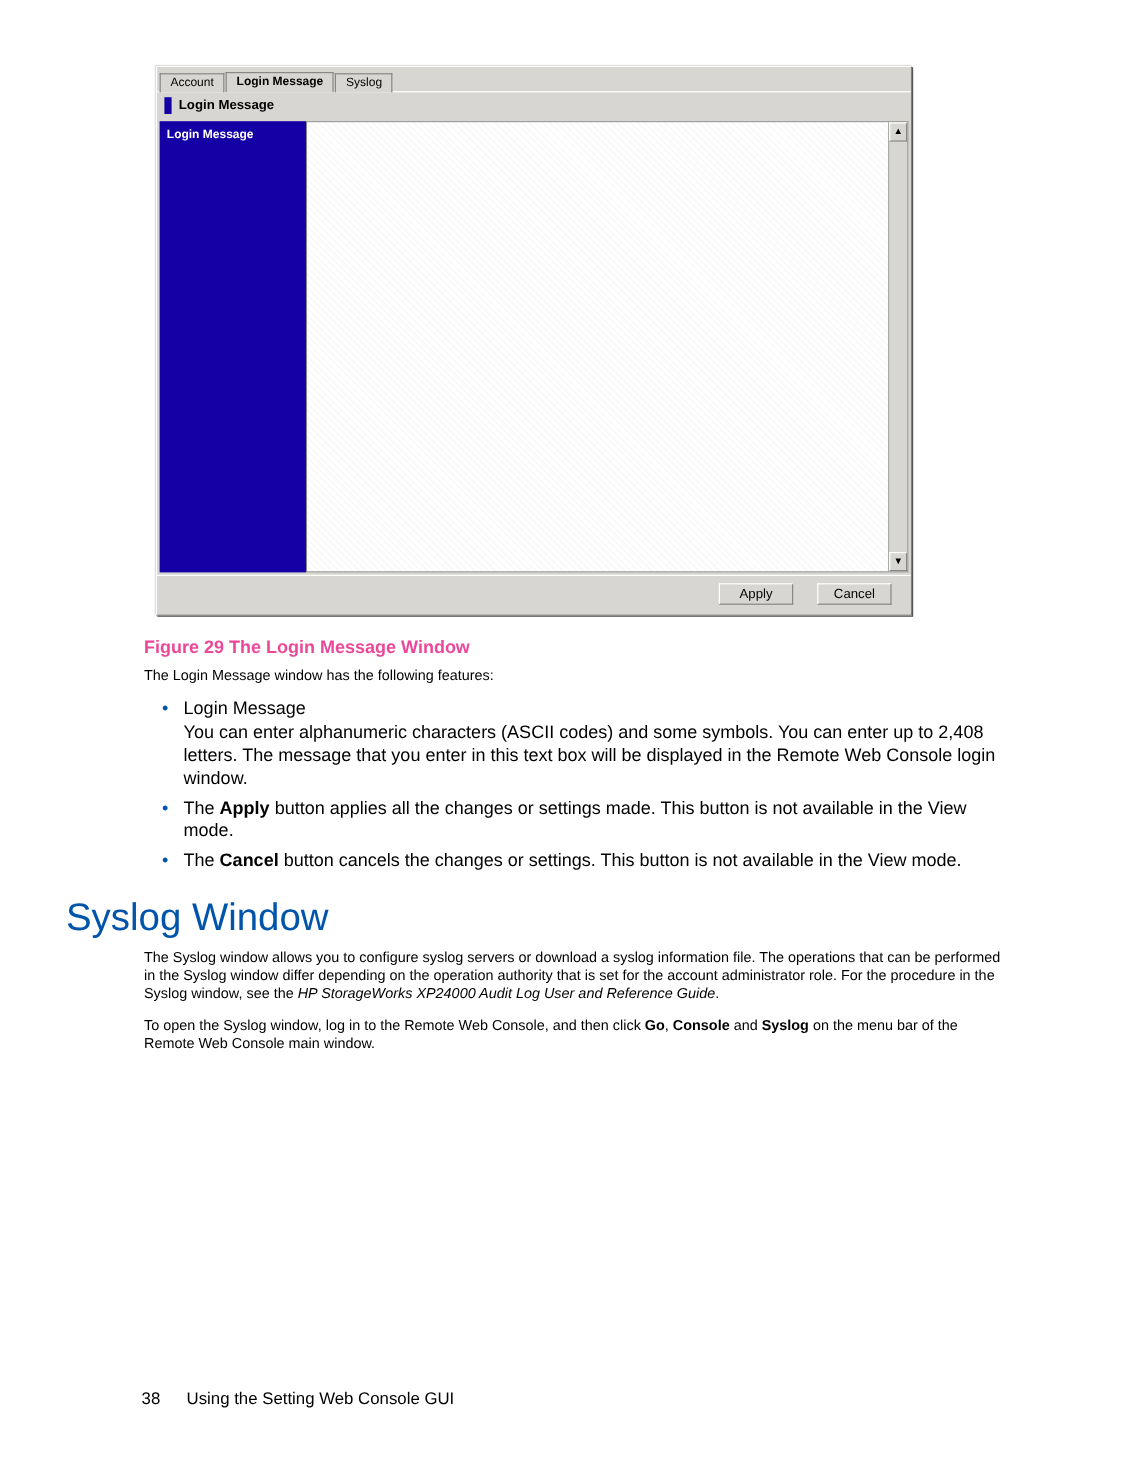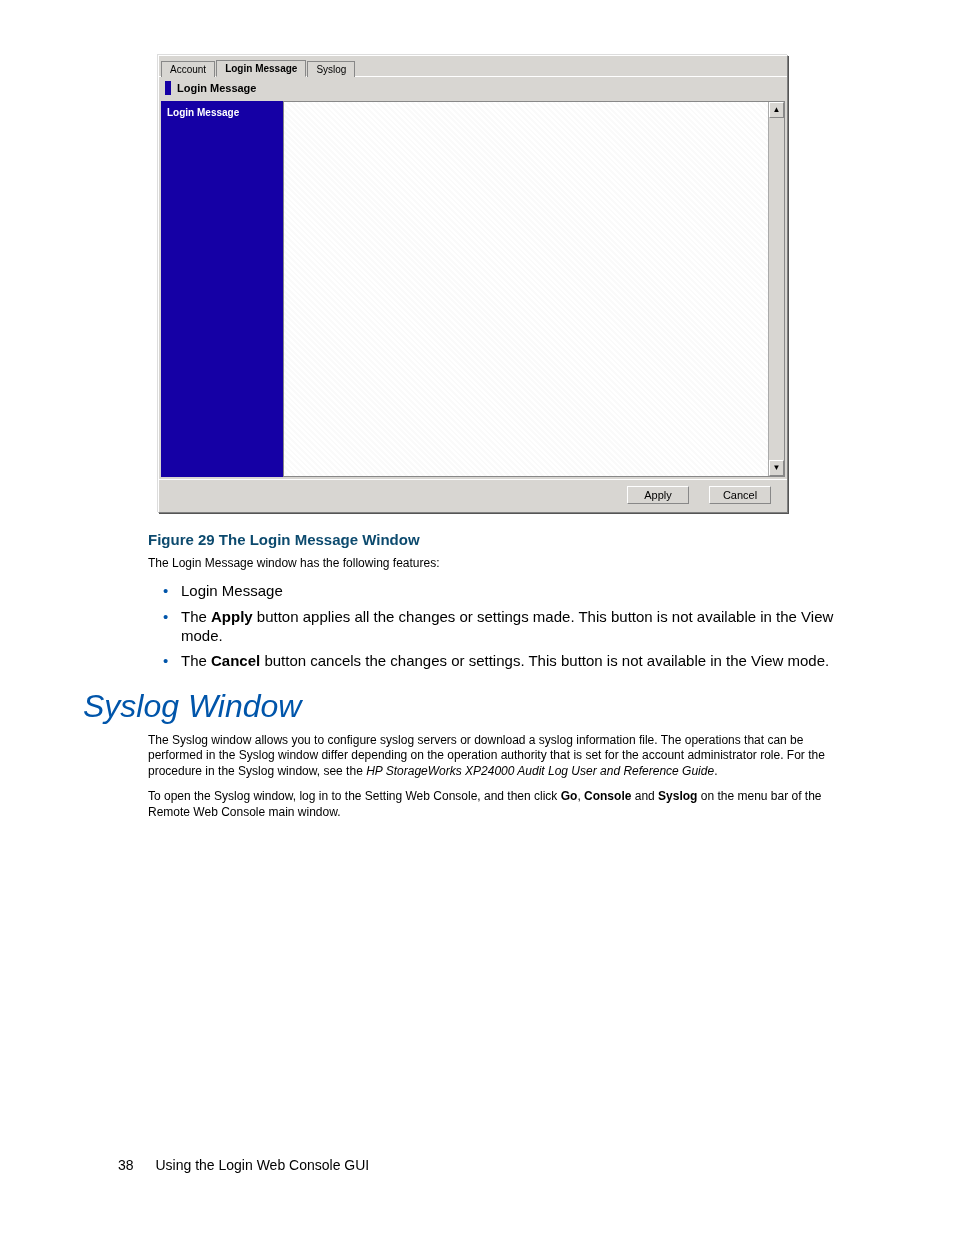--- a/index.html
+++ b/index.html
@@ -5,21 +5,21 @@
   * { box-sizing: border-box; margin: 0; padding: 0; }
   body {
     width: 954px;
     height: 1235px;
     background: #fff;
     font-family: Arial, Helvetica, sans-serif;
     color: #000;
     position: relative;
   }
   .page {
-    padding: 55px 100px 0 83px;
+    padding: 55px 100px 0 55px;
   }
 
   
   .app-window {
     margin-left: 75px;
     width: 630px;
     border: 1px solid #808080;
     border-top: 1px solid #fff;
     border-left: 1px solid #fff;
     box-shadow: 1px 1px 0 #555, -1px -1px 0 #ddd;
@@ -127,21 +127,21 @@
     text-align: center;
     background: #d8d6d2;
     border: 1px solid #888;
     border-top-color: #fff;
     border-left-color: #fff;
   }
 
   
   .figcap {
     margin: 18px 0 8px 65px;
-    color: #0c4a6e;
+    color: #ec4899;
     font-weight: bold;
     font-size: 15px;
     font-family: Arial, sans-serif;
   }
   .para {
     margin: 0 0 10px 65px;
     font-size: 12px;
     line-height: 1.28;
     max-width: 720px;
     font-family: Arial, sans-serif;
@@ -161,21 +161,20 @@
     left: 0;
     color: #0055aa;
     font-size: 15px;
   }
   h1.section {
     margin: 18px 0 8px 0;
     font-size: 32px;
     font-weight: normal;
     color: #0055aa;
     font-family: Arial, sans-serif;
-    font-style: italic;
   }
   .italic { font-style: italic; }
   .bold { font-weight: bold; }
   .bi { font-weight: bold; font-style: italic; }
 
   .footer {
     position: absolute;
     bottom: 62px;
     left: 118px;
     font-size: 14px;
@@ -213,38 +212,39 @@
     </div>
   </div>
 
   <div class="figcap">Figure 29 The Login Message Window</div>
 
   <p class="para">The Login Message window has the following features:</p>
 
   <ul class="doc">
     <li>
       <span>Login Message</span><br>
+      <span>You can enter alphanumeric characters (ASCII codes) and some symbols. You can enter up to 2,408 letters. The message that you enter in this text box will be displayed in the Remote Web Console login window.</span>
     </li>
     <li>
       <span>The </span><span class="bold">Apply</span><span> button applies all the changes or settings made. This button is not available in the View mode.</span>
     </li>
     <li>
       <span>The </span><span class="bold">Cancel</span><span> button cancels the changes or settings. This button is not available in the View mode.</span>
     </li>
   </ul>
 
   <h1 class="section">Syslog Window</h1>
 
   <p class="para">
     <span>The Syslog window allows you to configure syslog servers or download a syslog information file. The operations that can be performed in the Syslog window differ depending on the operation authority that is set for the account administrator role. For the procedure in the Syslog window, see the </span><span class="italic">HP StorageWorks XP24000 Audit Log User and Reference Guide</span><span>.</span>
   </p>
 
   <p class="para">
-    <span>To open the Syslog window, log in to the Setting Web Console, and then click </span><span class="bold">Go</span><span>, </span><span class="bold">Console</span><span> and </span><span class="bold">Syslog</span><span> on the menu bar of the Remote Web Console main window.</span>
+    <span>To open the Syslog window, log in to the Remote Web Console, and then click </span><span class="bold">Go</span><span>, </span><span class="bold">Console</span><span> and </span><span class="bold">Syslog</span><span> on the menu bar of the Remote Web Console main window.</span>
   </p>
 
 
 </div>
 
 <div class="footer">
   <span class="pn">38</span>
-  <span>Using the Login Web Console GUI</span>
+  <span>Using the Setting Web Console GUI</span>
 </div>
 
 </body></html>

